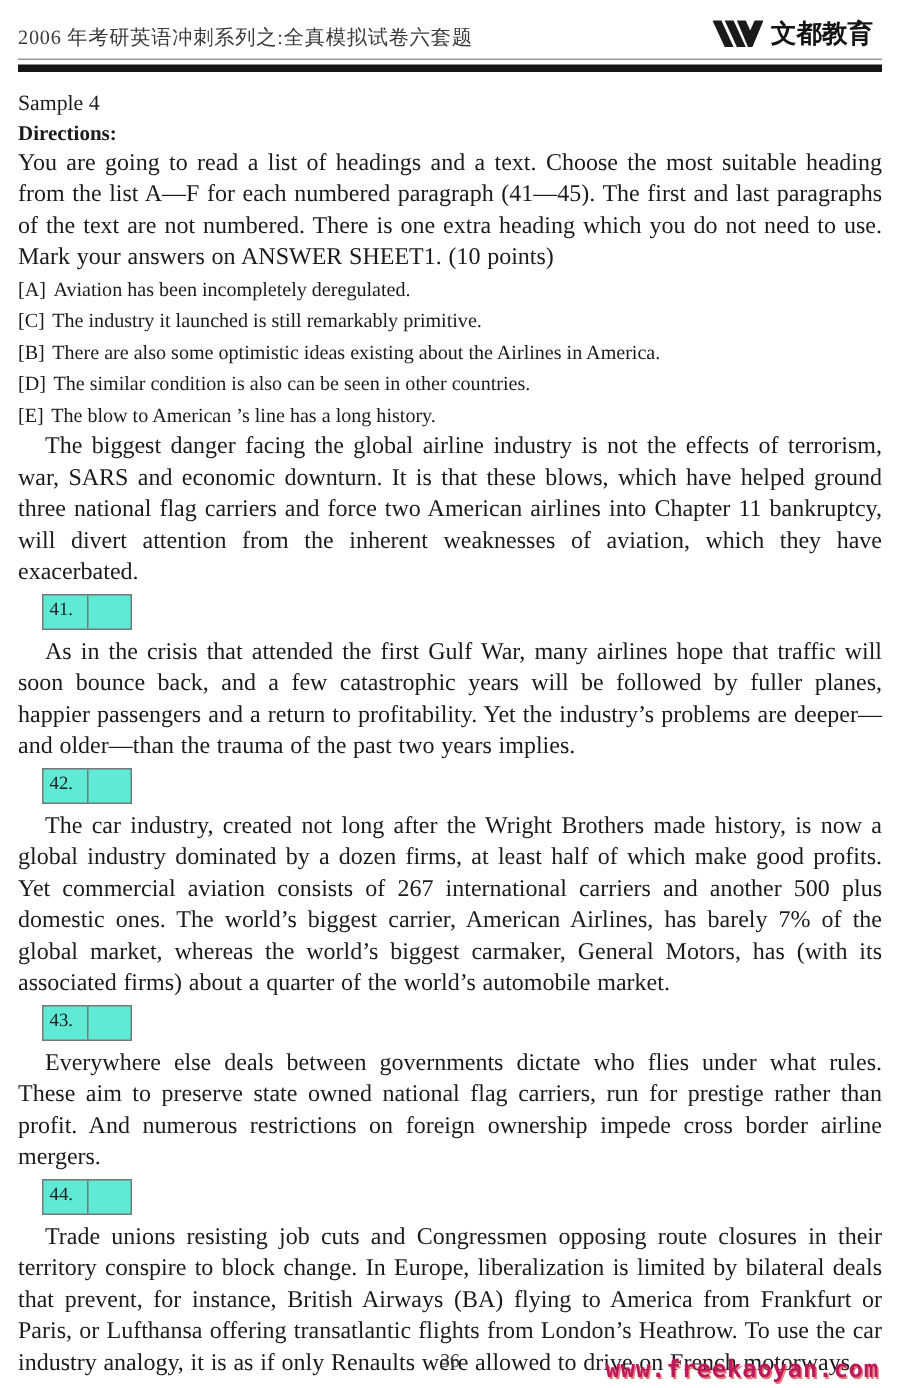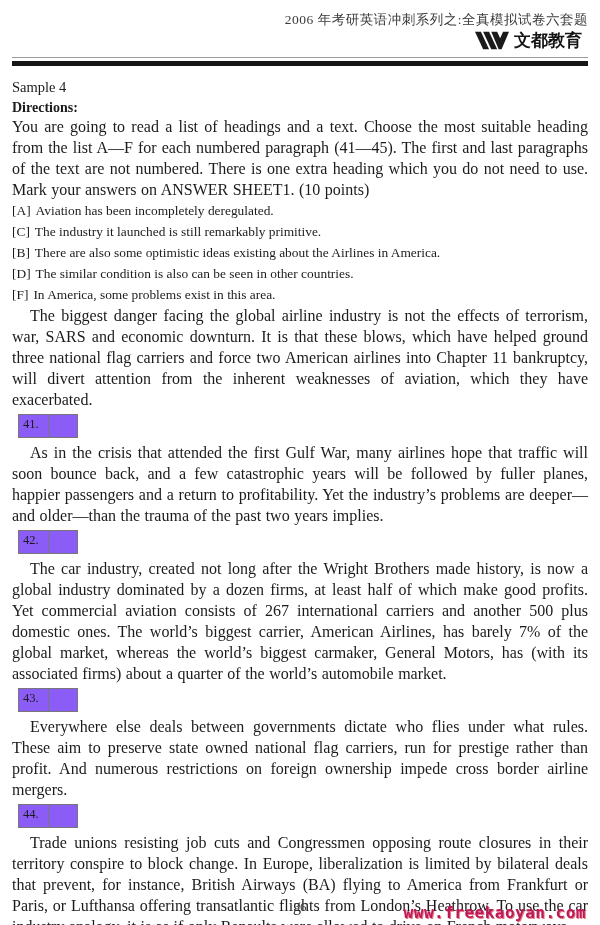--- a/index.html
+++ b/index.html
@@ -10,21 +10,20 @@
     color: #1b1b1b;
     position: relative;
     overflow: hidden;
   }
   .page { padding: 0 12px; }
 
   
   .header-row {
     display: flex; justify-content: space-between; align-items: flex-end;
     padding-top: 11px;
-    flex-direction: column;
   }
   .header-title {
     font-size: 13.5px; color: #3a3a3a; letter-spacing: 0.5px;
   }
   .brand {
     display: flex; align-items: center; gap: 5px;
     font-family: "Liberation Sans", sans-serif;
     font-weight: bold; font-size: 17px; color: #141414;
     padding-right: 6px;
   }
@@ -38,24 +37,24 @@
   .bodytext {
     font-size: 16px; line-height: 21px; text-align: justify;
     word-spacing: 0.5px;
   }
   .indent { text-indent: 18px; }
   .option { font-size: 13.4px; line-height: 21px; }
   .option .opt-letter { margin-right: 5px; }
 
   
   .answer-box {
-    display: flex; margin: 4px 0 4px 6px;
+    display: flex; margin: 4px 0 4px 16px;
     border: 1px solid #777;
     width: 58px; height: 22px;
-    background: #8b5cf6;
+    background: #5eead4;
   }
   .answer-num {
     width: 30px; border-right: 1px solid #777;
     font-size: 12.5px; padding: 2px 0 0 4px; box-sizing: border-box;
   }
   .answer-blank { flex: 1; }
 
   
   .page-number {
     position: absolute; bottom: 10px; left: 0; width: 100%;
@@ -103,21 +102,21 @@
     <div class="option">
       <span class="opt-letter">[C]</span><span>The industry it launched is still remarkably primitive.</span>
     </div>
     <div class="option">
       <span class="opt-letter">[B]</span><span>There are also some optimistic ideas existing about the Airlines in America.</span>
     </div>
     <div class="option">
       <span class="opt-letter">[D]</span><span>The similar condition is also can be seen in other countries.</span>
     </div>
     <div class="option">
-      <span class="opt-letter">[F]</span><span>In America, some problems exist in this area.</span>
+      <span class="opt-letter">[E]</span><span>The blow to American ’s line has a long history.</span>
     </div>
   </div>
 
   <div class="bodytext indent">The biggest danger facing the global airline industry is not the effects of terrorism, war, SARS and economic downturn.  It is that these blows, which have helped ground three national flag carriers and force two American airlines into Chapter 11 bankruptcy, will divert attention from the inherent weaknesses of aviation, which they have exacerbated.</div>
 
   <div class="answer-box">
     <span class="answer-num">41.</span>
     <span class="answer-blank"></span>
   </div>
 

